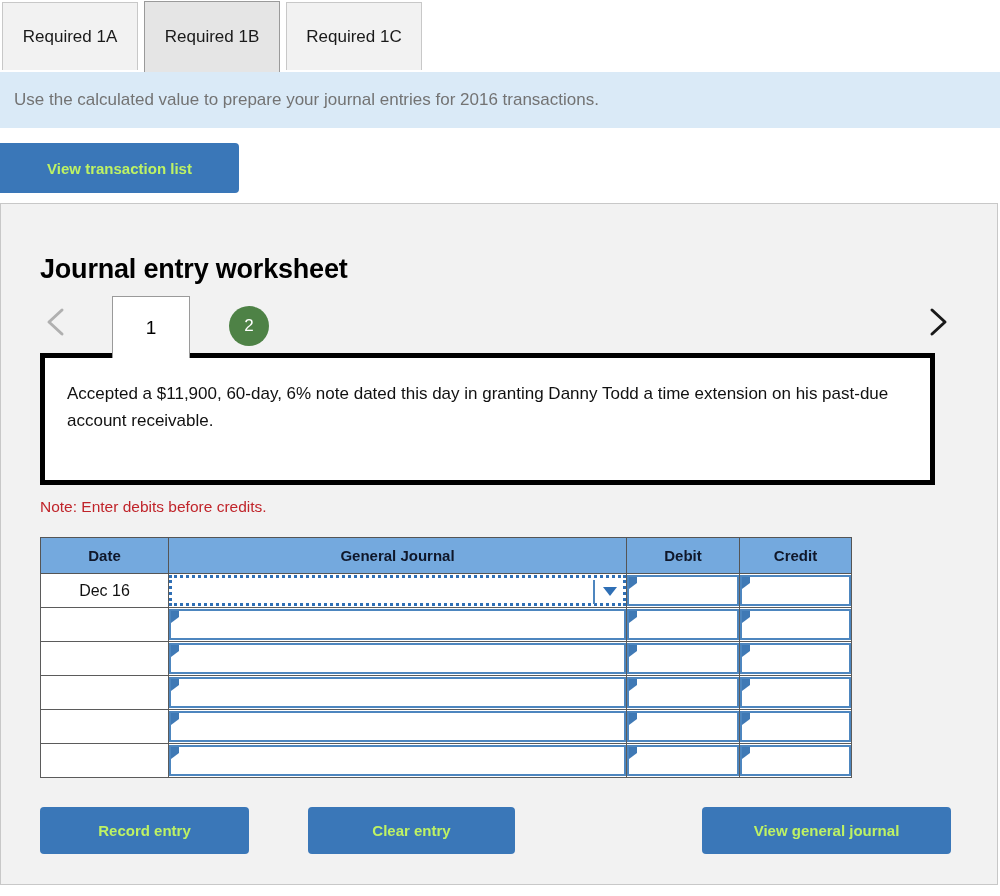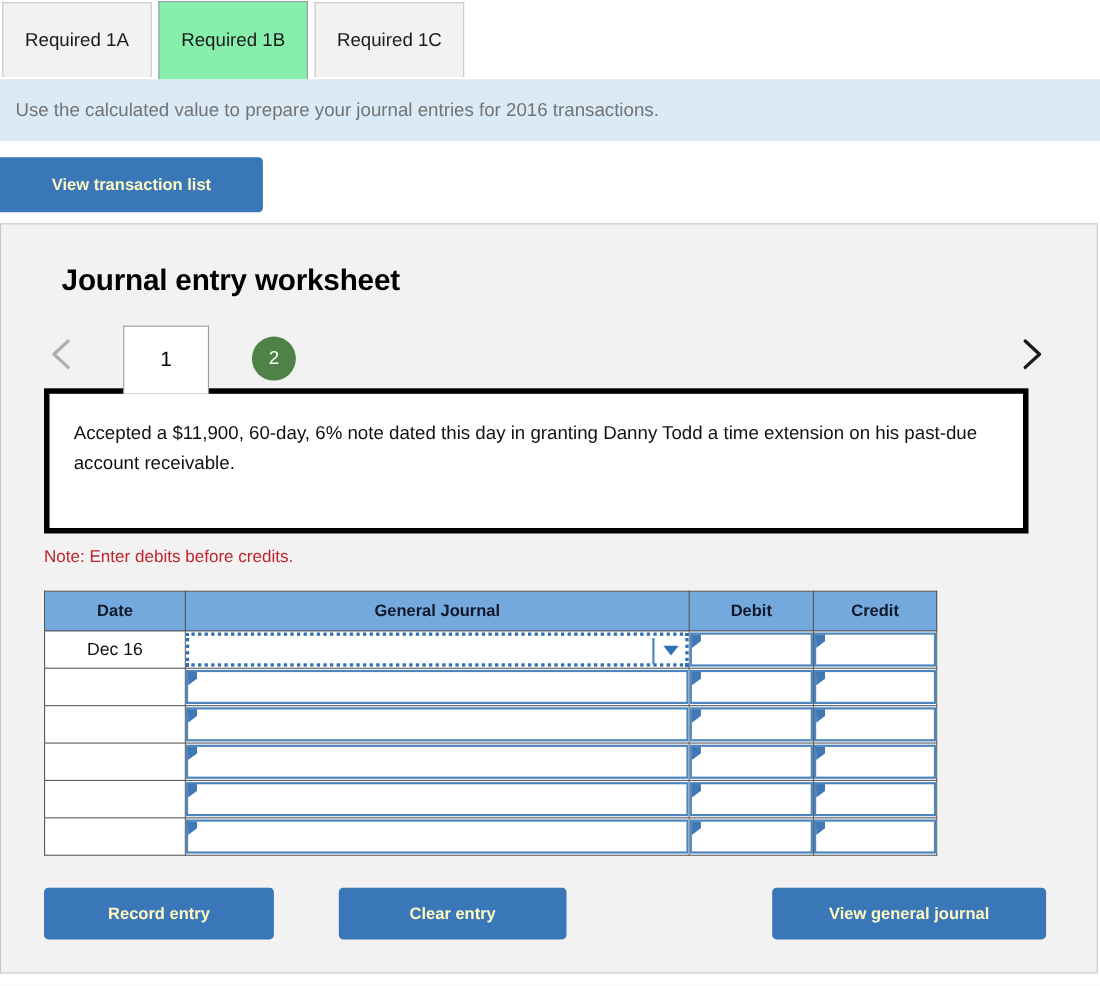--- a/index.html
+++ b/index.html
@@ -34,21 +34,21 @@
     border-bottom: none;
     display: flex;
     align-items: center;
     justify-content: center;
     font-size: 17px;
     color: #1a1a1a;
     cursor: pointer;
     user-select: none;
   }
   .tab.active {
-    background: #86efac;
+    background: #e5e5e5;
     border: 1px solid #9a9a9a;
     border-bottom: none;
     height: 71px;
     top: 1px;
     z-index: 5;
   }
   .tab-0 { left: 2px;   width: 136px; }
   .tab-1 { left: 144px; width: 136px; }
   .tab-2 { left: 286px; width: 136px; }
   .tab-3 { left: 428px; width: 139px; }
@@ -66,21 +66,21 @@
     padding-left: 14px;
   }
   .banner-text {
     font-size: 17px;
     color: #737373;
   }
 
   
   .btn {
     background: #3a77b8;
-    color: #fef9c3;
+    color: #bef264;
     border: none;
     border-radius: 4px;
     font-family: "Liberation Sans", sans-serif;
     font-size: 15px;
     font-weight: bold;
     cursor: pointer;
     display: flex;
     align-items: center;
     justify-content: center;
     box-sizing: border-box;
@@ -98,26 +98,25 @@
     position: absolute;
     left: 0px; top: 203px;
     width: 998px;
     height: 682px;
     box-sizing: border-box;
     background: #f2f2f2;
     border: 1px solid #c8c8c8;
   }
   .panel-title {
     position: absolute;
-    left: 39px; top: 36px;
+    left: 39px; top: 50px;
     font-size: 27px;
     font-weight: bold;
     letter-spacing: -0.2px;
     color: #000000;
-    margin-left: 16px;
   }
 
   
   .pager {
     position: absolute;
     left: 0; top: 90px;
     width: 998px; height: 62px;
   }
   .chev {
     position: absolute;

